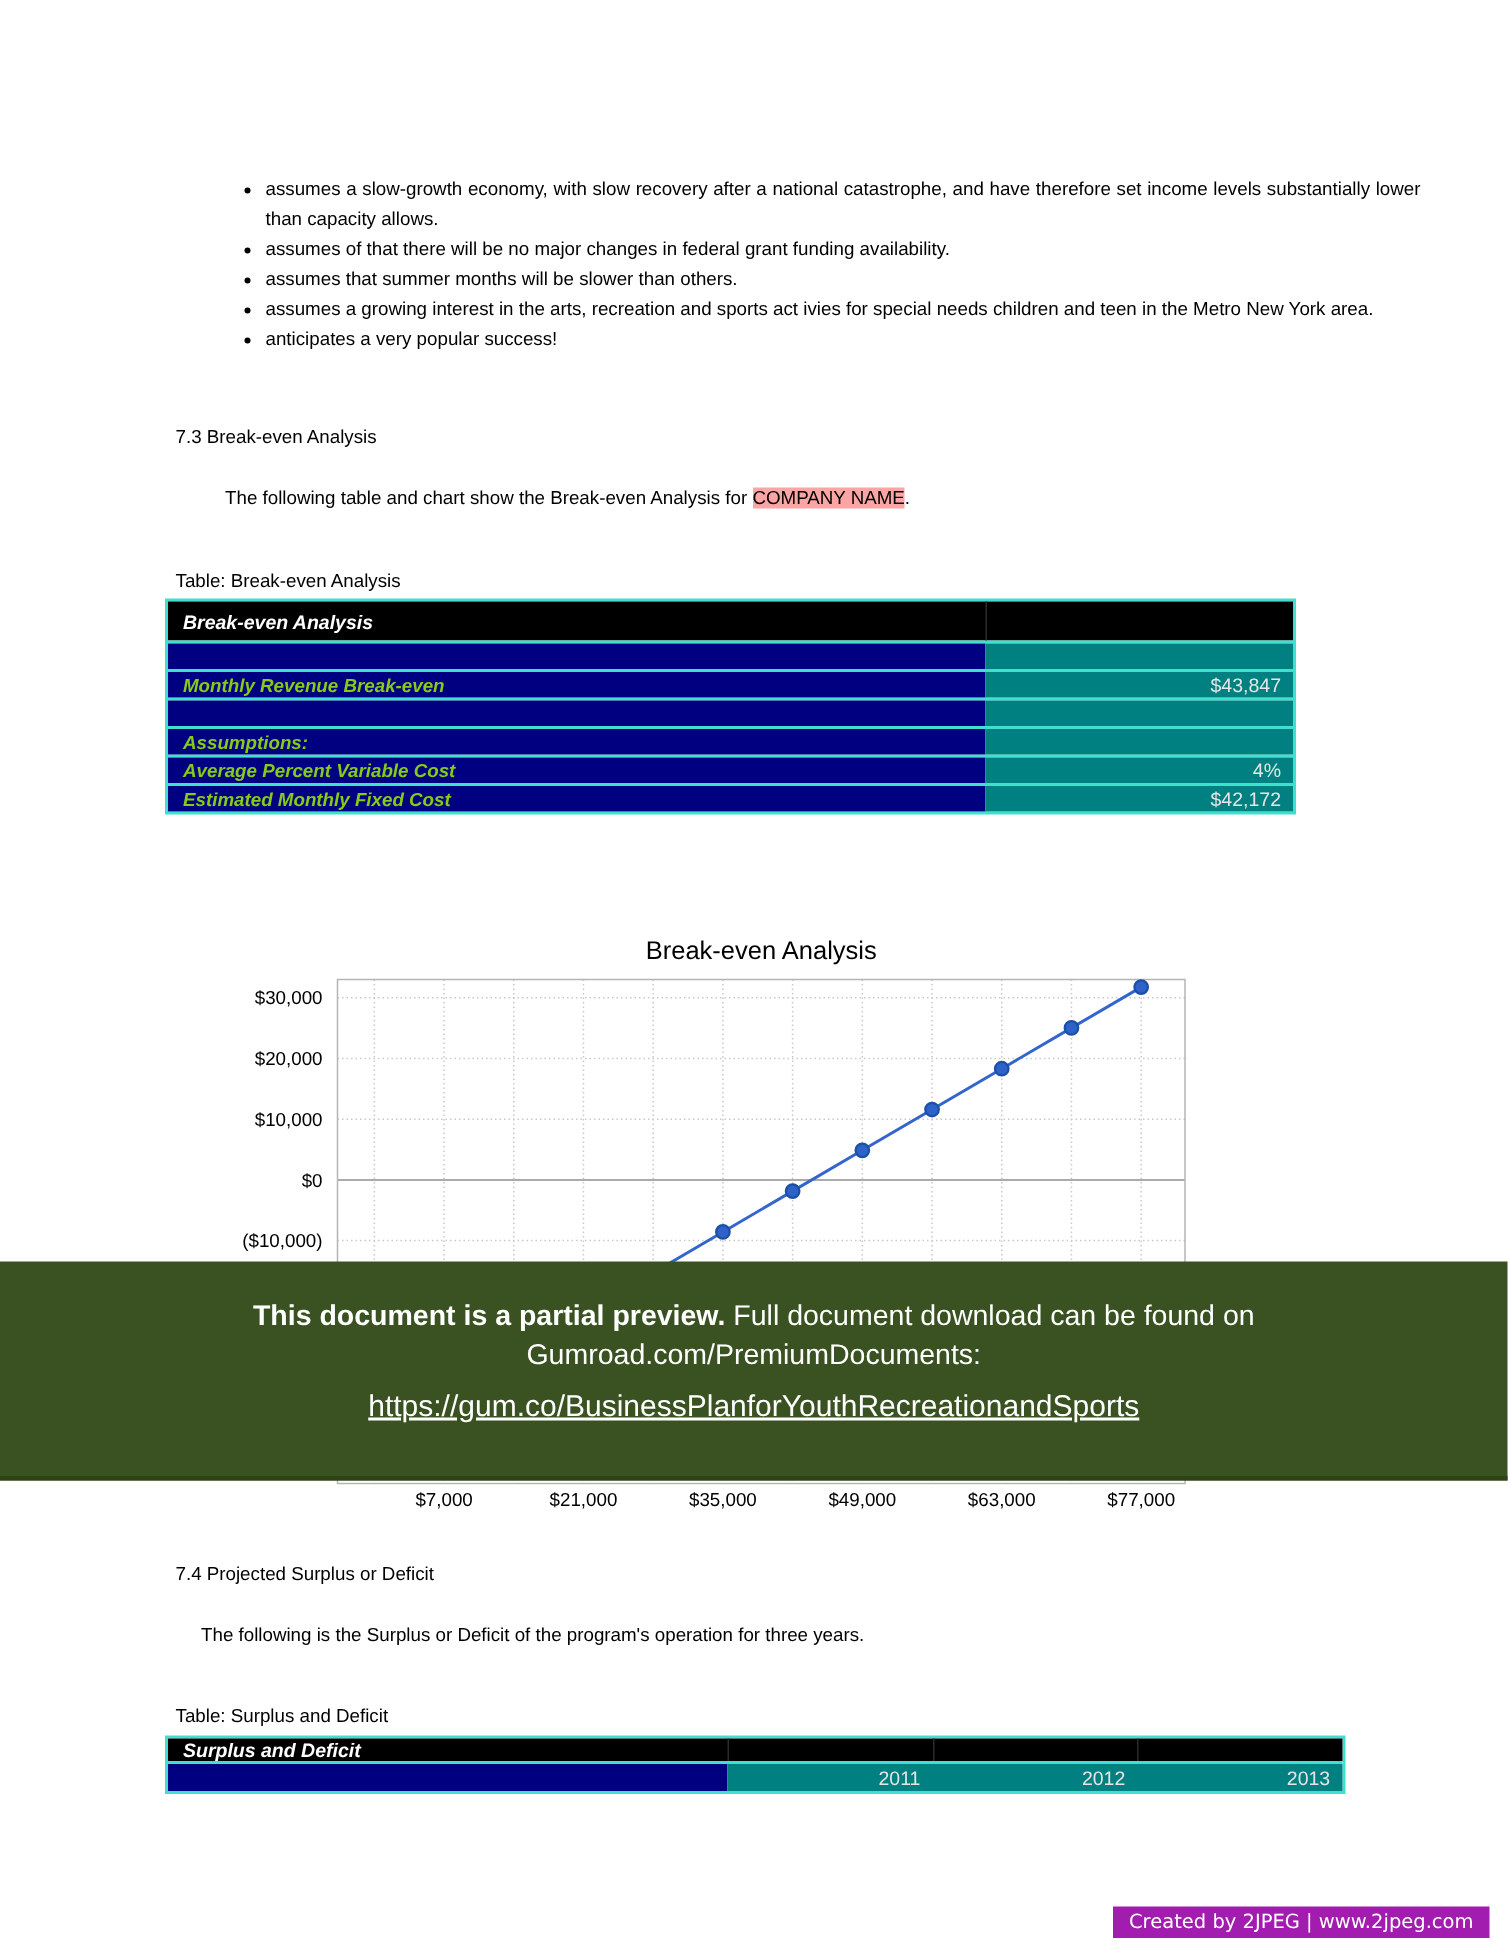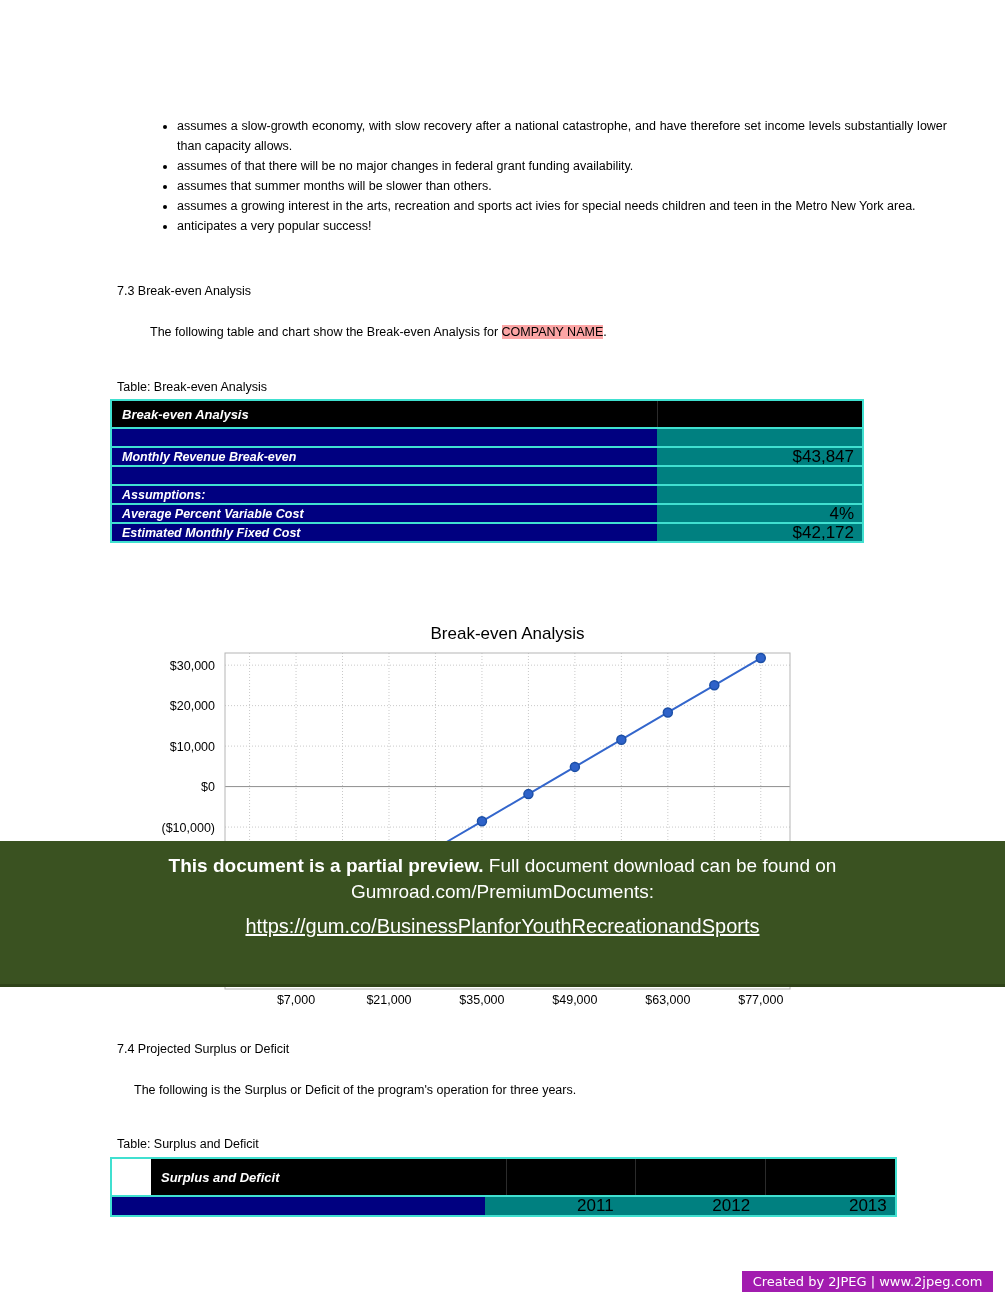--- a/index.html
+++ b/index.html
@@ -23,44 +23,44 @@
   .trow { display:flex; }
   .trow + .trow { border-top:2px solid #40E0D0; }
   .thead { background:#000000; height:26px; align-items:center; }
   .thead .hlabel {
     color:#fff; font-weight:bold; font-style:italic; font-size:13px; padding-left:10px;
   }
   .thead .hcell { border-left:1px solid #2b2b2b; height:100%; }
   .tbody-row { height:19px; align-items:center; }
   .cell-navy { background:#000080; height:100%; display:flex; align-items:center; }
   .cell-teal { background:#008080; height:100%; display:flex; align-items:center; justify-content:flex-end; }
-  .lbl { color:#ffffff; font-weight:bold; font-style:italic; font-size:12.5px; padding-left:10px; }
-  .val { color:#000000; font-size:17px; padding-right:8px; }
+  .lbl { color:#84cc16; font-weight:bold; font-style:italic; font-size:12.5px; padding-left:10px; }
+  .val { color:#e5e5e5; font-size:13px; padding-right:8px; }
 
   
   .t1 { left:110px; top:399px; width:754px; }
   .t1 .c-left { width:545px; }
   .t1 .c-right { width:205px; }
 
   
   .t2 { left:110px; top:1157px; width:787px; }
   .t2 .c0 { width:373px; }
   .t2 .cy { width:136.6px; }
-  .t2 .thead { height:36px;margin-left:39px; }
+  .t2 .thead { height:15px; }
   .t2 .tbody-row { height:20px; }
 
   
   .chart-title { left:225px; top:624px; width:565px; text-align:center; font-size:17px; color:#000; }
   .chart-svg { left:0; top:645px; }
 
   
   .banner {
     left:0; top:841px; width:1005px; height:146px;
     background:#3a5221; border-bottom:3px solid #2f4319;
-    color:#ffffff; text-align:center; padding-top:12px;
+    color:#ffffff; text-align:center; padding-top:24px;
   }
   .banner .ln { font-size:19px; line-height:26px; }
   .banner .b { font-weight:bold; }
   .banner .lnk-row { margin-top:10px; font-size:20px; }
   .banner a { color:#ffffff; text-decoration:underline;text-align:right; }
 
   
   .watermark {
     left:742px; top:1271px; width:251px; height:21px;
     background:#a21caf; color:#ffffff; font-family:"DejaVu Sans", sans-serif;

